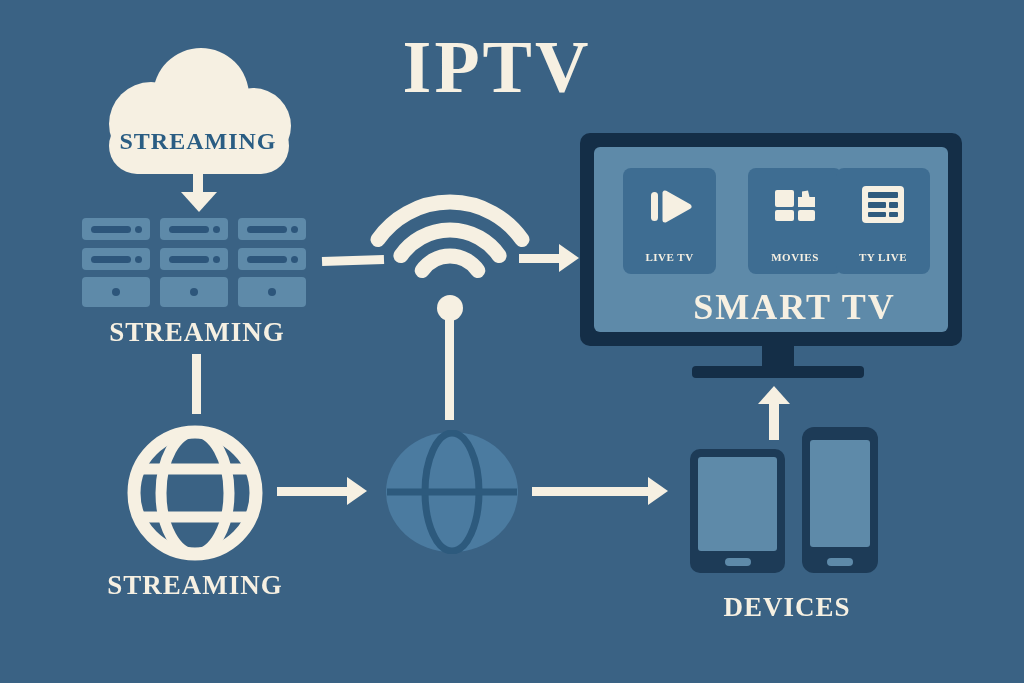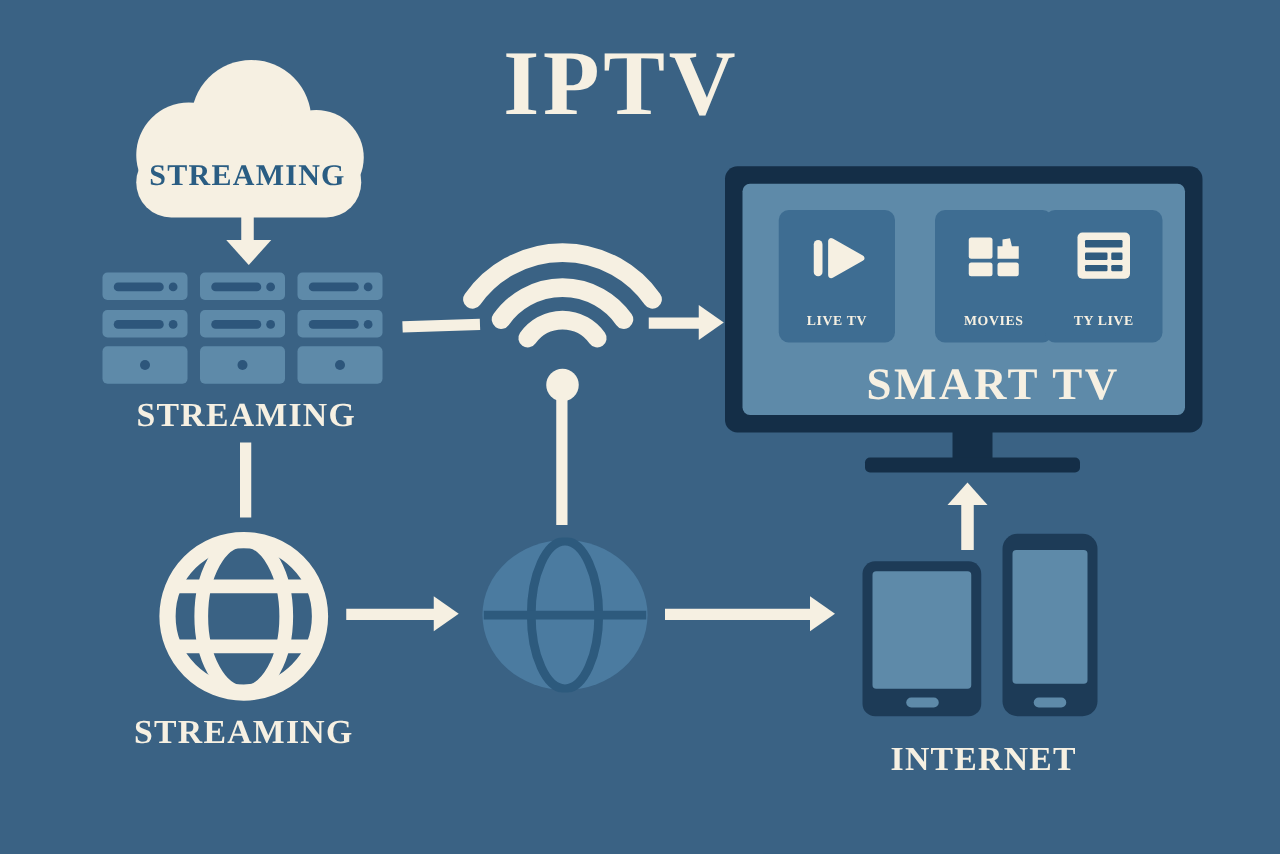--- a/index.html
+++ b/index.html
@@ -247,15 +247,15 @@
   </div>
 
   <div class="abs" id="tablet">
     <div class="screen"></div>
     <div class="home-btn"></div>
   </div>
   <div class="abs" id="phone">
     <div class="screen"></div>
     <div class="home-btn"></div>
   </div>
-  <div class="abs section-label" id="devices-label">INTERNET</div>
+  <div class="abs section-label" id="devices-label">DEVICES</div>
 
 </div>
 
 </body></html>

